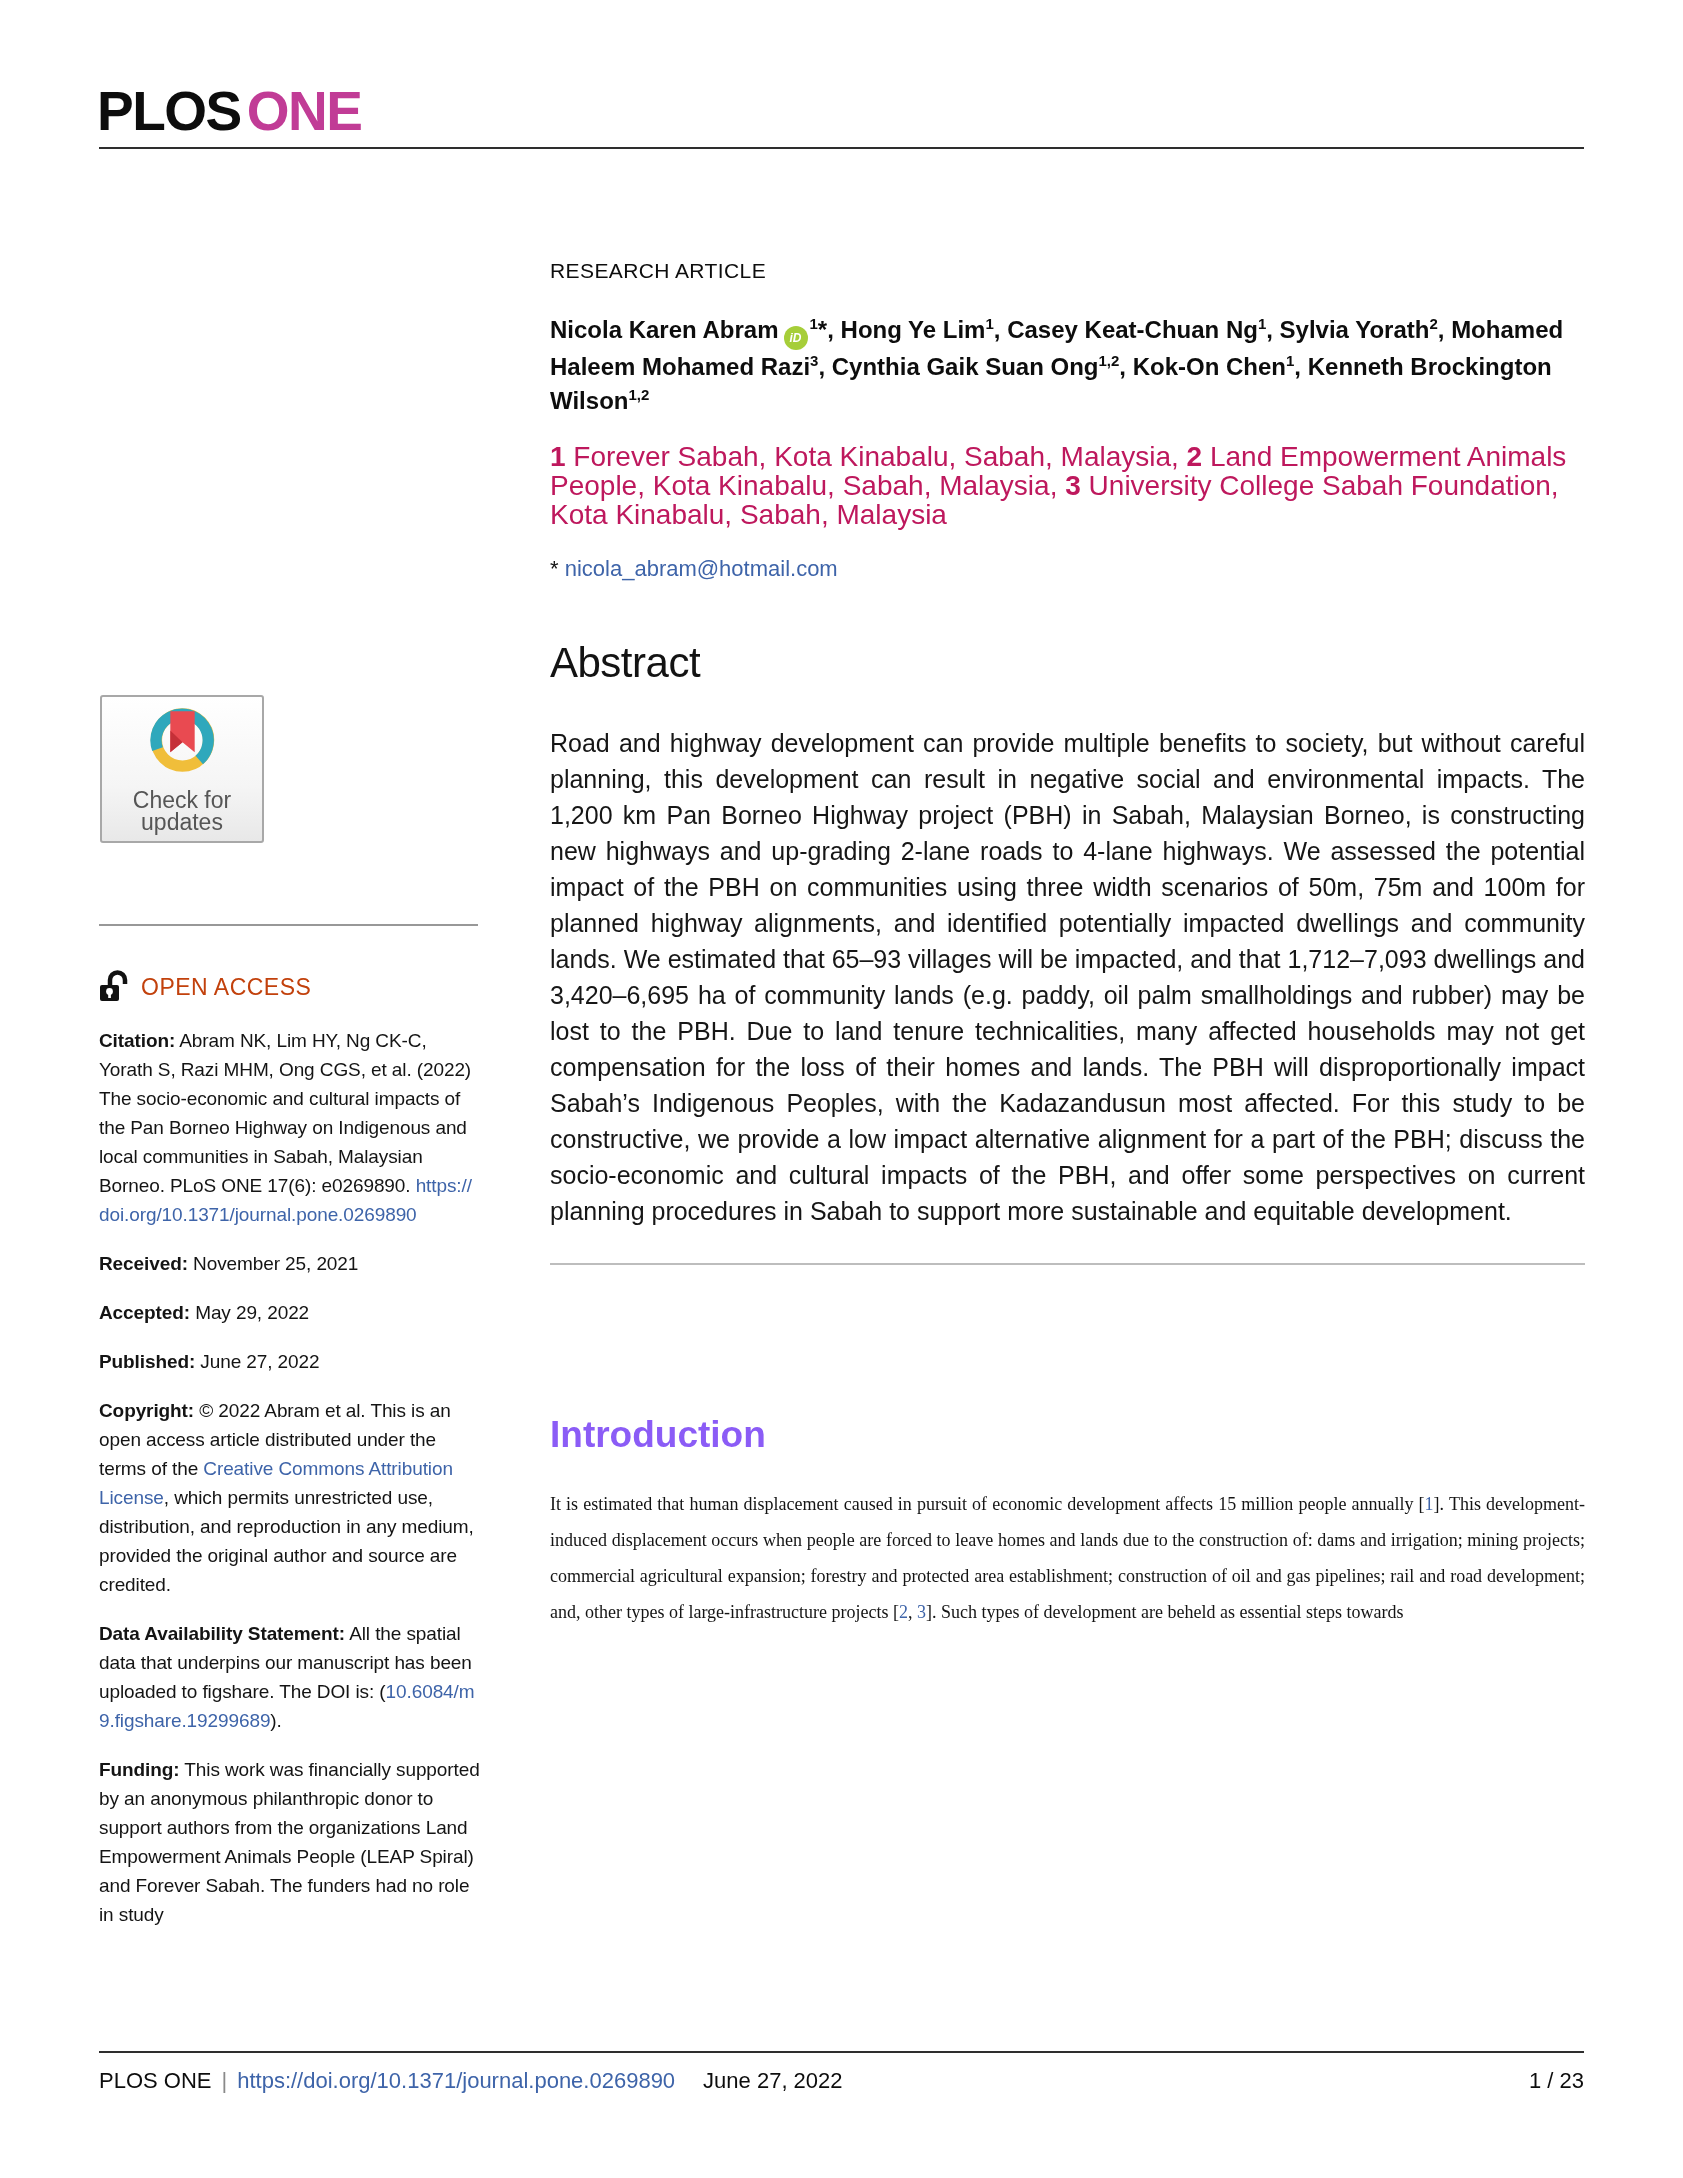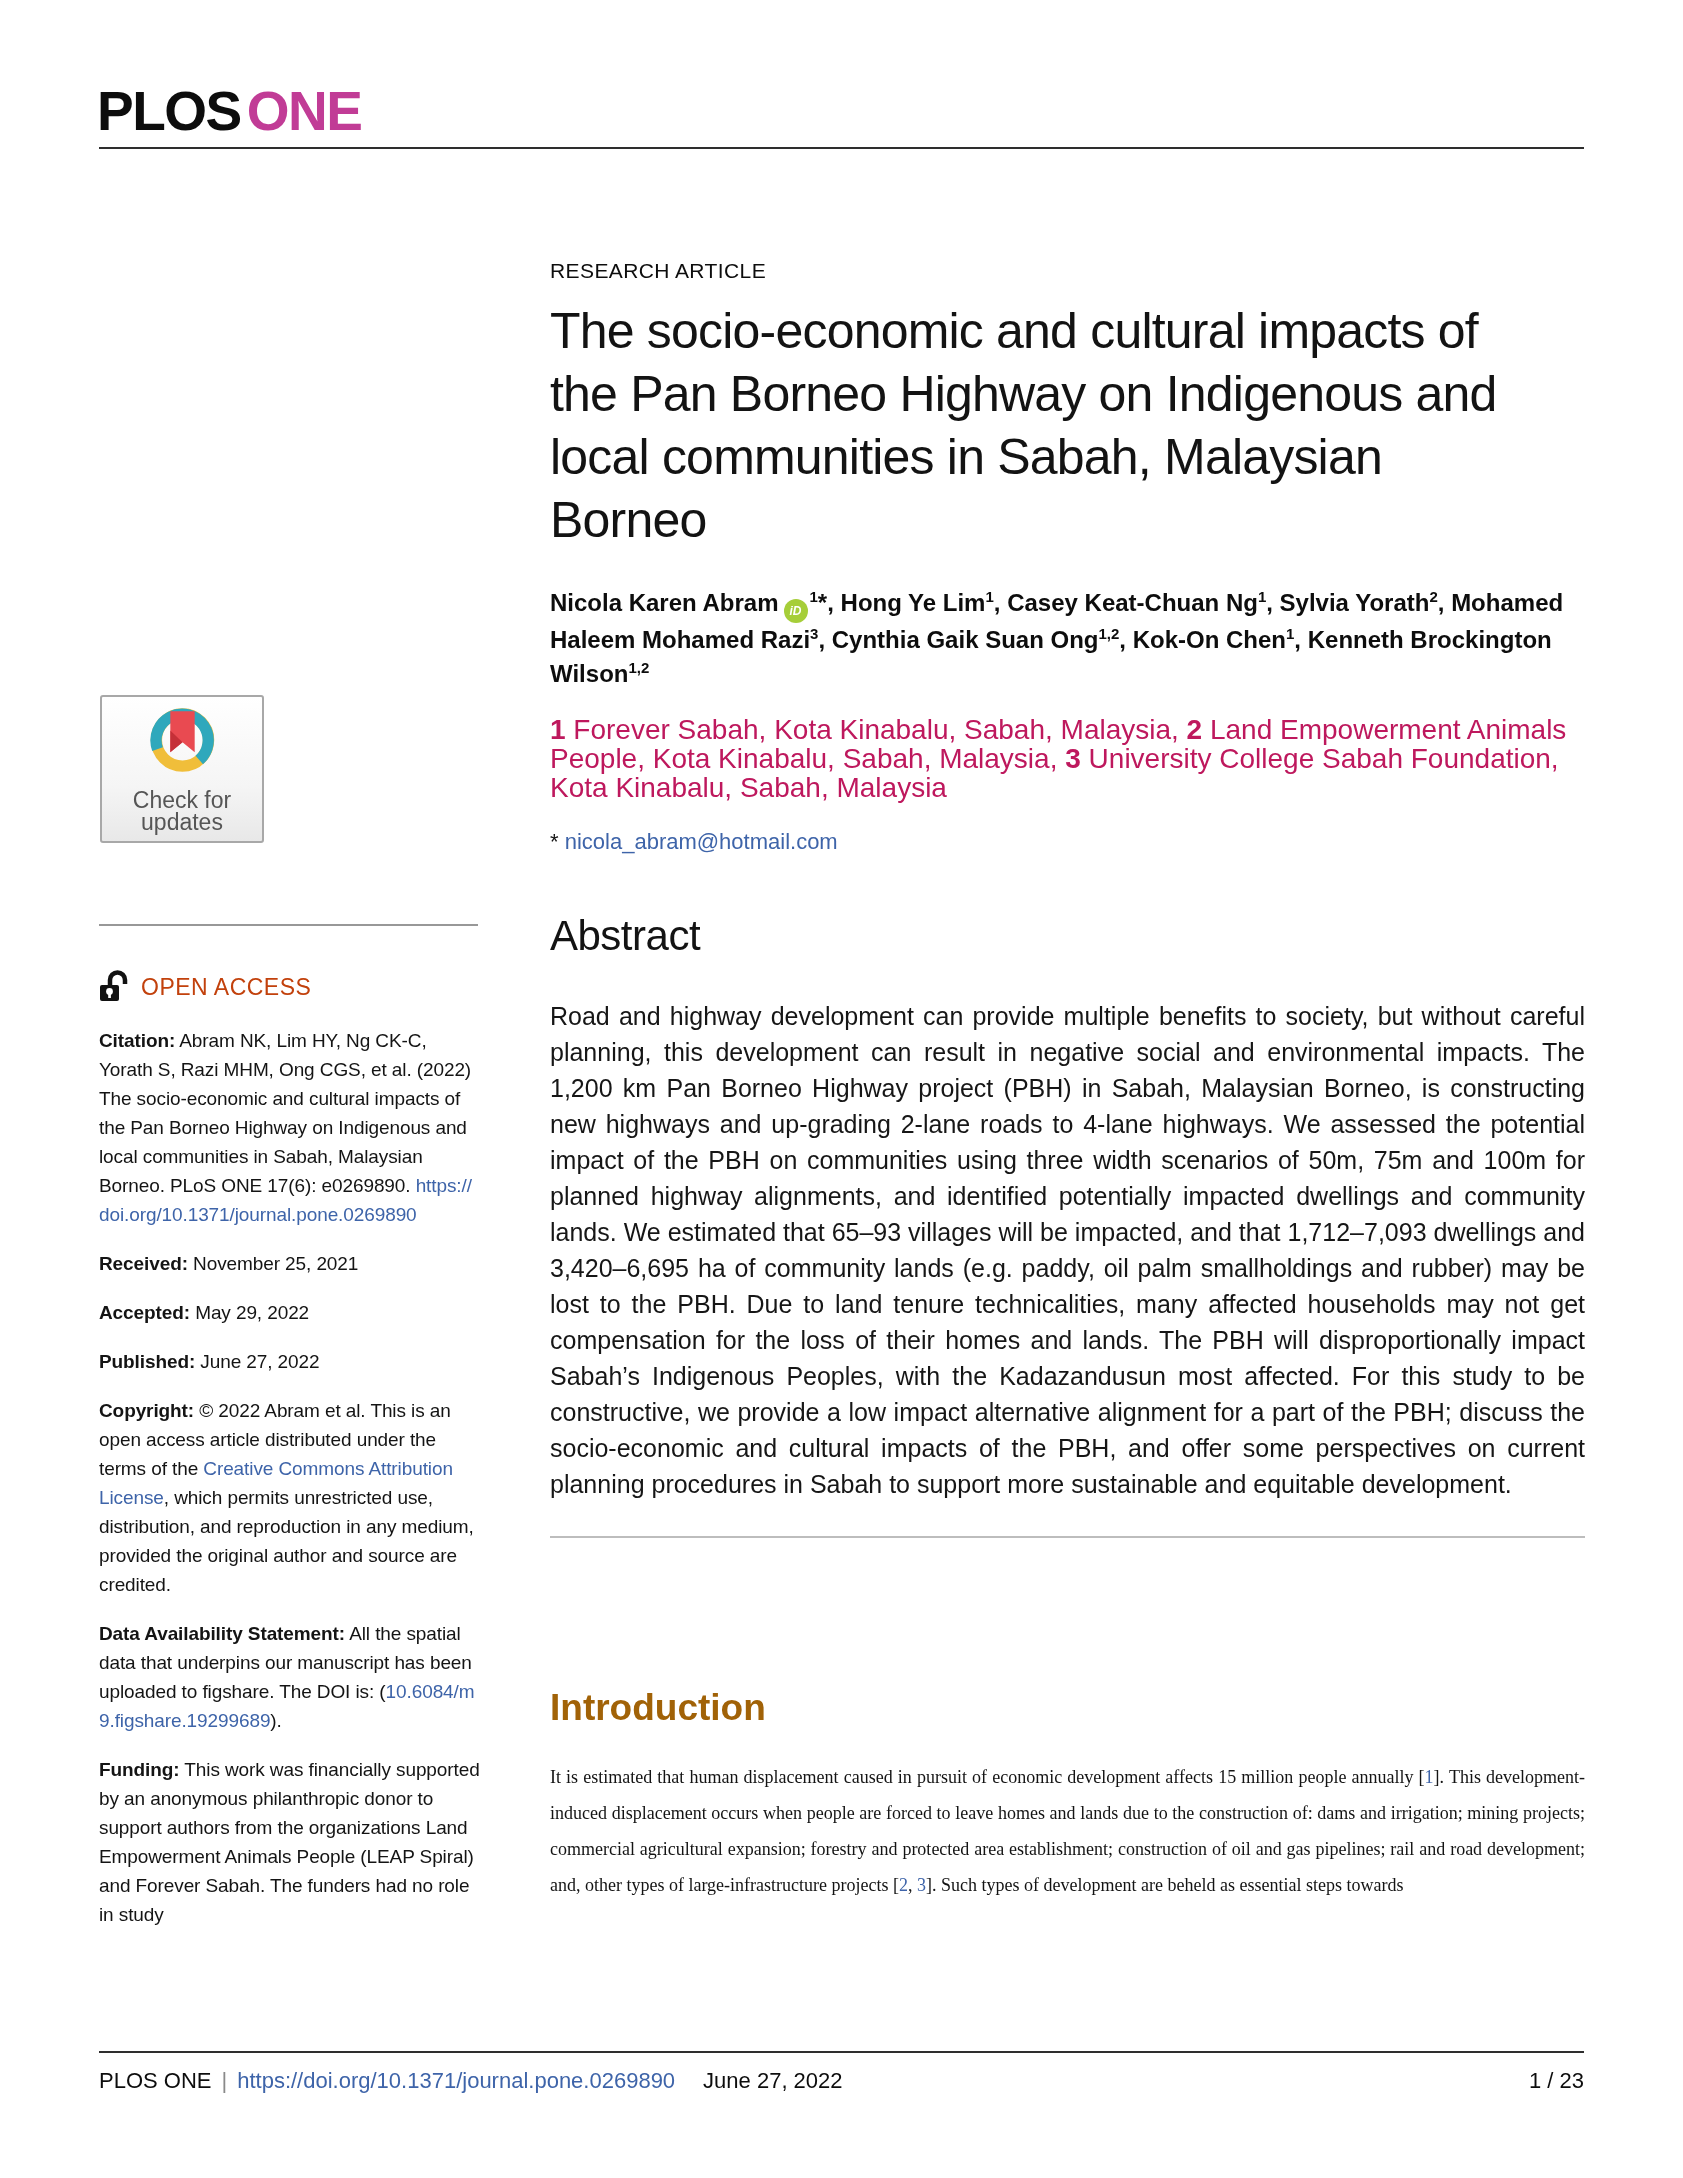--- a/index.html
+++ b/index.html
@@ -35,21 +35,21 @@
   .authors{margin-top:30px;font-size:24px;font-weight:700;line-height:34px;color:#0d0d0d;}
   .authors sup{font-size:15px;line-height:0;}
   .orcid{display:inline-block;width:24px;height:24px;border-radius:50%;background:#A6CE39;color:#fff;
          font-size:12px;font-weight:700;text-align:center;line-height:24px;margin:0 2px 0 5px;
          vertical-align:-4px;font-style:italic;}
   .affils{margin-top:24px;font-size:28px;line-height:29px;color:#be185d;}
   .email-line{margin-top:27px;font-size:22px;color:#141414;}
   .abs-head{margin-top:57px;font-size:42px;font-weight:400;letter-spacing:-0.5px;color:#131313;}
   .abs-text{margin-top:38px;font-size:25px;line-height:36px;text-align:justify;color:#161616;}
   .post-abs-rule{margin-top:34px;border:none;border-top:2px solid #bdbdbd;width:100%;}
-  .intro-head{margin-top:149px;font-size:37px;font-weight:700;color:#a16207;}
+  .intro-head{margin-top:149px;font-size:37px;font-weight:700;color:#8b5cf6;}
   .intro-text{margin-top:30px;font-family:"Liberation Serif",serif;font-size:18px;line-height:36px;
               text-align:justify;color:#141414;}
 
   
   .footer-rule{position:absolute;left:99px;top:2051px;width:1485px;height:2px;background:#2e2e2e;}
   .footer{position:absolute;left:99px;top:2068px;width:1485px;font-size:22px;display:flex;color:#0d0d0d;}
   .footer .sep{color:#8a8a8a;margin:0 10px;}
   .footer .date{margin-left:28px;}
   .footer .right{margin-left:auto;}
 </style>
@@ -119,21 +119,20 @@
     </p>
 
     <p class="side-sec">
       <b>Funding:</b>
       <span>This work was financially supported by an anonymous philanthropic donor to support authors from the organizations Land Empowerment Animals People (LEAP Spiral) and Forever Sabah. The funders had no role in study</span>
     </p>
   </div>
 
   <div class="main">
     <div class="kicker">RESEARCH ARTICLE</div>
-    <h1 class="title">The socio-economic and cultural impacts of<br>the Pan Borneo Highway on Indigenous and<br>local communities in Sabah, Malaysian<br>Borneo</h1>
     <div class="authors"><span>Nicola Karen Abram<span class="orcid">iD</span><sup>1</sup>*, </span><span>Hong Ye Lim<sup>1</sup>, </span><span>Casey Keat-Chuan Ng<sup>1</sup>, </span><span>Sylvia Yorath<sup>2</sup>, </span><span>Mohamed Haleem Mohamed Razi<sup>3</sup>, </span><span>Cynthia Gaik Suan Ong<sup>1,2</sup>, </span><span>Kok-On Chen<sup>1</sup>, </span><span>Kenneth Brockington Wilson<sup>1,2</sup></span></div>
     <div class="affils"><b>1</b>&nbsp;Forever Sabah, Kota Kinabalu, Sabah, Malaysia, <b>2</b>&nbsp;Land Empowerment Animals People, Kota Kinabalu, Sabah, Malaysia, <b>3</b>&nbsp;University College Sabah Foundation, Kota Kinabalu, Sabah, Malaysia</div>
     <div class="email-line">
       <span>*</span>
       <a class="link">nicola_abram@hotmail.com</a>
     </div>
 
     <div class="abs-head">Abstract</div>
     <p class="abs-text">Road and highway development can provide multiple benefits to society, but without careful planning, this development can result in negative social and environmental impacts. The 1,200 km Pan Borneo Highway project (PBH) in Sabah, Malaysian Borneo, is constructing new highways and up-grading 2-lane roads to 4-lane highways. We assessed the potential impact of the PBH on communities using three width scenarios of 50m, 75m and 100m for planned highway alignments, and identified potentially impacted dwellings and community lands. We estimated that 65–93 villages will be impacted, and that 1,712–7,093 dwellings and 3,420–6,695 ha of community lands (e.g. paddy, oil palm smallholdings and rubber) may be lost to the PBH. Due to land tenure technicalities, many affected households may not get compensation for the loss of their homes and lands. The PBH will disproportionally impact Sabah’s Indigenous Peoples, with the Kadazandusun most affected. For this study to be constructive, we provide a low impact alternative alignment for a part of the PBH; discuss the socio-economic and cultural impacts of the PBH, and offer some perspectives on current planning procedures in Sabah to support more sustainable and equitable development.</p>
     <hr class="post-abs-rule">

